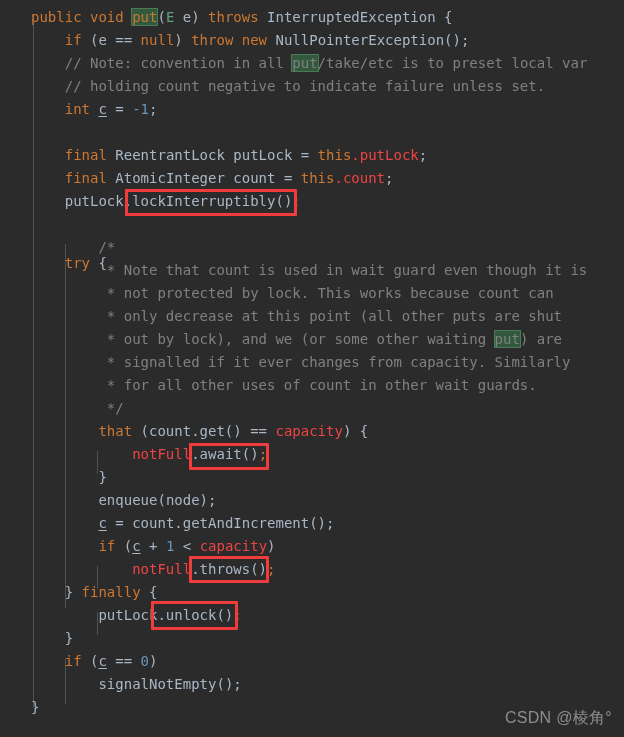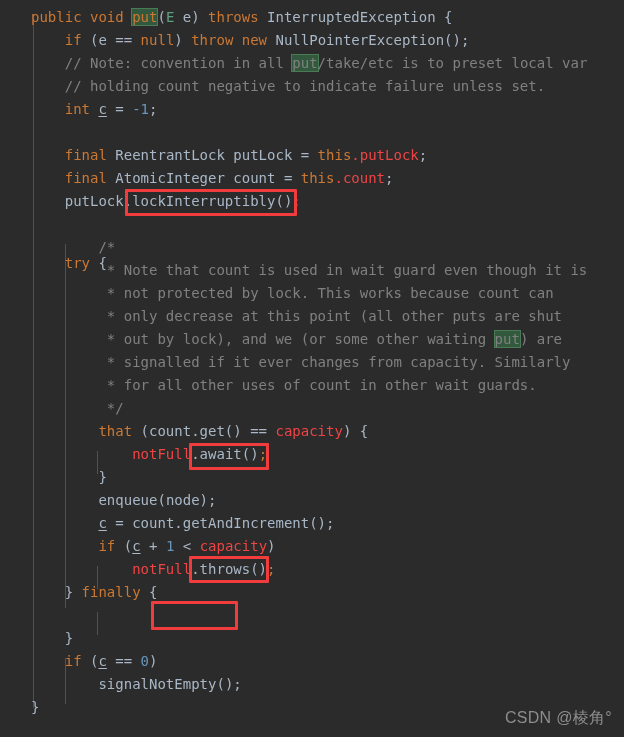--- a/index.html
+++ b/index.html
@@ -133,20 +133,21 @@
     <div class="code-line" style="top:489px; left:31px;"><span class="plain">        </span><span class="meth">enqueue</span><span class="plain">(node);</span></div>
 
     <div class="code-line" style="top:512px; left:31px;"><span class="plain">        </span><span class="local-u">c</span><span class="plain"> = count.</span><span class="meth">getAndIncrement</span><span class="plain">();</span></div>
 
     <div class="code-line" style="top:535px; left:31px;"><span class="plain">        </span><span class="kw">if</span><span class="plain"> (</span><span class="local-u">c</span><span class="plain"> + </span><span class="num">1</span><span class="plain"> &lt; </span><span class="field">capacity</span><span class="plain">)</span></div>
 
     <div class="code-line" style="top:558px; left:31px;"><span class="plain">            </span><span class="field">notFull</span><span class="plain">.</span><span class="meth">throws</span><span class="plain">()</span><span class="kw">;</span></div>
 
     <div class="code-line" style="top:581px; left:31px;"><span class="plain">    } </span><span class="kw">finally</span><span class="plain"> {</span></div>
 
+    <div class="code-line" style="top:604px; left:31px;"><span class="plain">        putLock.</span><span class="meth">unlock</span><span class="plain">()</span><span class="kw">;</span></div>
 
     <div class="code-line" style="top:627px; left:31px;"><span class="plain">    }</span></div>
 
     <div class="code-line" style="top:650px; left:31px;"><span class="plain">    </span><span class="kw">if</span><span class="plain"> (</span><span class="local-u">c</span><span class="plain"> == </span><span class="num">0</span><span class="plain">)</span></div>
 
     <div class="code-line" style="top:673px; left:31px;"><span class="plain">        </span><span class="meth">signalNotEmpty</span><span class="plain">();</span></div>
 
     <div class="code-line" style="top:696px; left:31px;"><span class="plain">}</span></div>
   </div>
 

